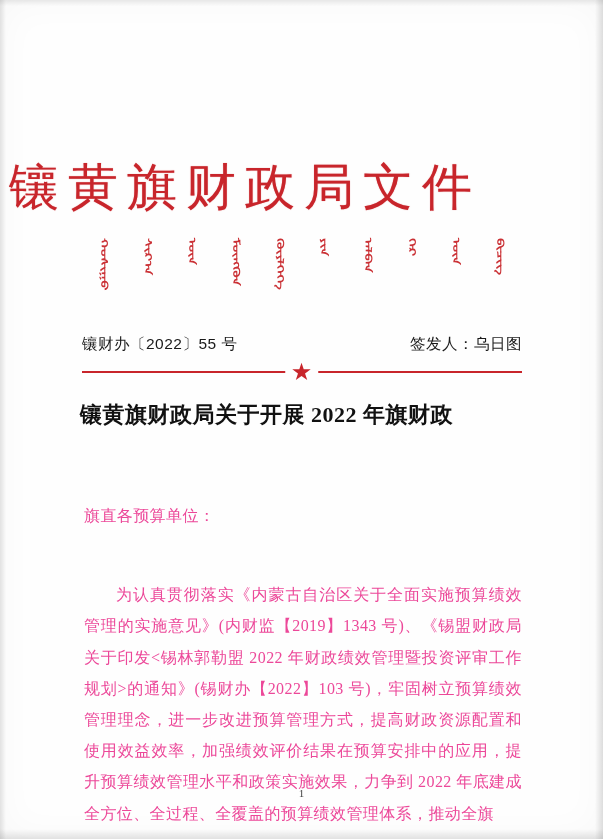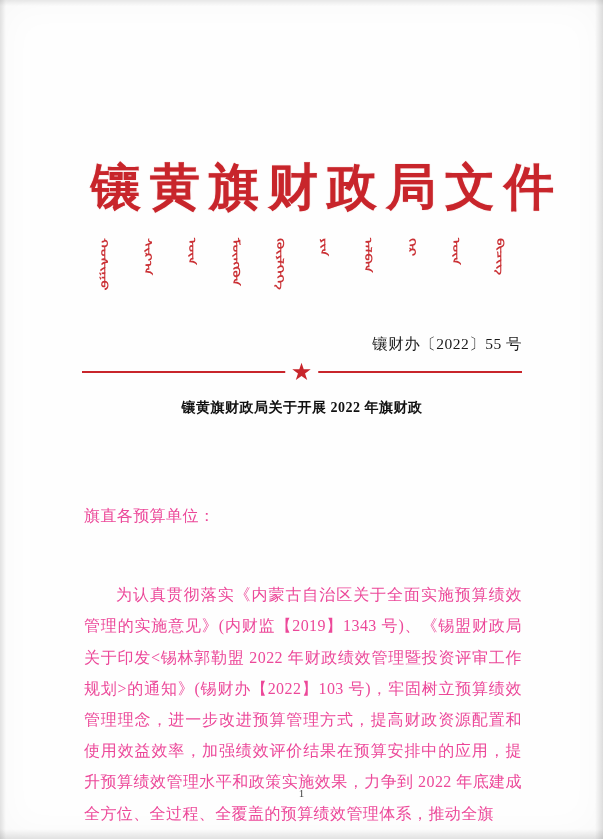--- a/index.html
+++ b/index.html
@@ -39,24 +39,24 @@
   .edge-bottom {
     position: absolute; left: 0; bottom: 0; height: 10px; width: 603px;
     background: linear-gradient(to top, rgba(0,0,0,0.10), rgba(0,0,0,0));
   }
 
   .masthead {
     position: absolute;
     top: 160px;
     left: 0;
     width: 563px;
-    text-align: right;
+    text-align: left;
     color: #c8252b;
     font-family: "Liberation Serif", "DejaVu Serif", serif;
-    font-weight: bold;
+    font-weight: normal;
     font-size: 50px;
     letter-spacing: 9px;
     line-height: 1.1;
     text-indent: 9px;
     text-shadow: 0 0 1px rgba(200,37,43,0.55);
   }
 
   .mongol-line {
     position: absolute;
     top: 238px;
@@ -79,24 +79,24 @@
     white-space: nowrap;
     opacity: 0.95;
   }
 
   .meta-row {
     position: absolute;
     top: 334px;
     left: 82px;
     width: 440px;
     display: flex;
-    justify-content: flex-end;
+    justify-content: space-between;
     font-size: 15.5px;
     color: #1a1a1a;
-    font-family: Liberation Serif, serif;
+    font-family: Liberation Sans, sans-serif;
   }
   .doc-number { letter-spacing: 0.5px; }
   .signer { letter-spacing: 0.5px; }
 
   .red-rule {
     position: absolute;
     top: 371px;
     left: 82px;
     width: 440px;
     height: 2px;
@@ -112,22 +112,22 @@
     line-height: 24px;
     background: #fefefe;
     padding: 0 6px;
   }
 
   .doc-title {
     position: absolute;
     top: 396px;
     left: 80px;
     width: 444px;
-    text-align: center;
-    font-size: 14px;
+    text-align: left;
+    font-size: 22px;
     font-weight: bold;
     line-height: 1.75;
     color: #111;
     letter-spacing: 0.5px;
   }
 
   .body {
     position: absolute;
     top: 500px;
     left: 84px;
@@ -172,20 +172,21 @@
     <span class="mongol-word">ᠭᠦᠶᠯᠭᠡᠭᠡ</span>
     <span class="mongol-word">ᠶᠢᠨ</span>
     <span class="mongol-word">ᠠᠯᠪᠠᠨ</span>
     <span class="mongol-word">ᠭᠡᠷ</span>
     <span class="mongol-word">ᠦᠨ</span>
     <span class="mongol-word">ᠪᠢᠴᠢᠭ</span>
   </div>
 
   <div class="meta-row">
     <span class="doc-number">镶财办〔2022〕55 号</span>
+    <span class="signer">签发人：乌日图</span>
   </div>
 
   <div class="red-rule"></div>
   <div class="red-star">★</div>
 
   <div class="doc-title">
     <div>镶黄旗财政局关于开展 2022 年旗财政</div>
   </div>
 
   <div class="body">

